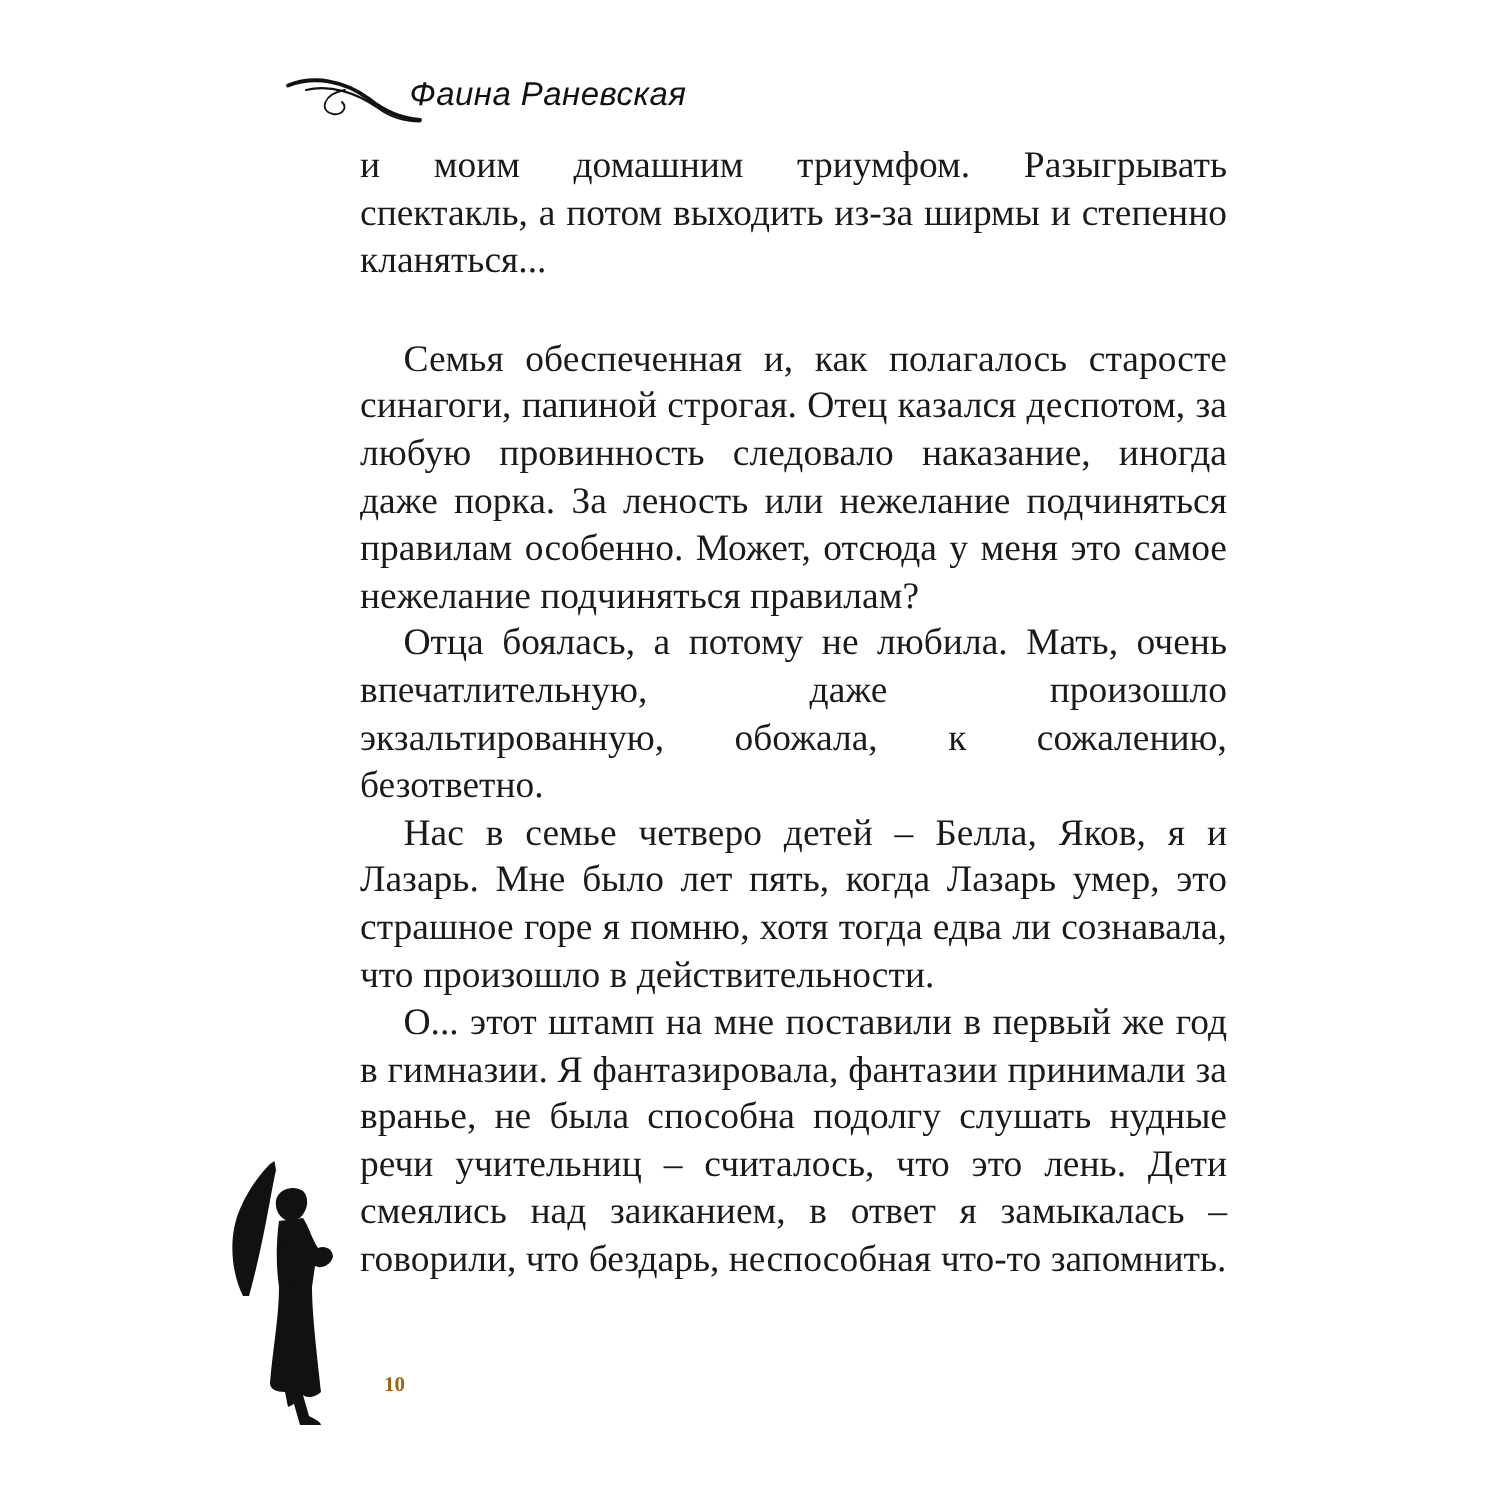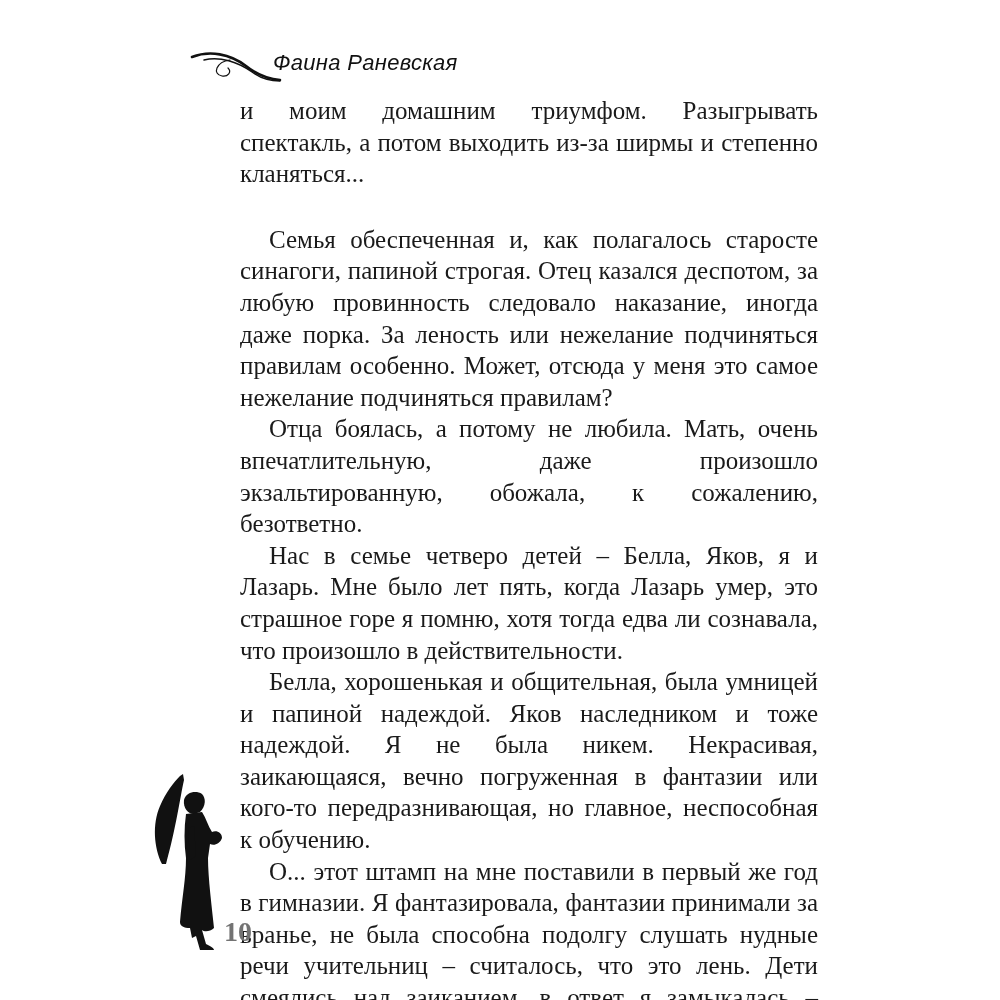--- a/index.html
+++ b/index.html
@@ -68,26 +68,26 @@
     }
     .silhouette {
       position: absolute;
       left: 150px;
       top: 768px;
       width: 80px;
       height: 184px;
     }
     .page-number {
       position: absolute;
-      left: 224px;
+      left: 256px;
       top: 916px;
       font-weight: bold;
-      font-size: 28px;
+      font-size: 14px;
       font-family: "Liberation Serif", "DejaVu Serif", serif;
-      color: #737373;
+      color: #a16207;
     }
   </style>
 </head>
 <body>
 
 <div class="page">
 
   <div class="running-head">
     <svg class="flourish" viewBox="0 0 92 36" xmlns="http://www.w3.org/2000/svg">
       <path d="M2 9 C 20 2, 40 6, 56 18 C 66 26, 76 31, 90 32" fill="none" stroke="#111" stroke-width="2.6" stroke-linecap="round"></path>
@@ -96,21 +96,20 @@
     </svg>
     <span class="head-title">Фаина Раневская</span>
   </div>
 
   <div class="text-block">
     <p class="para no-indent">и моим домашним триумфом. Разыгрывать спектакль, а потом выходить из-за ширмы и степенно кланяться...</p>
     <div class="section-gap"></div>
     <p class="para">Семья обеспеченная и, как полагалось старосте синагоги, папиной строгая. Отец казался деспотом, за любую провинность следовало наказание, иногда даже порка. За леность или нежелание подчиняться правилам особенно. Может, отсюда у меня это самое нежелание подчиняться правилам?</p>
     <p class="para">Отца боялась, а потому не любила. Мать, очень впечатлительную, даже произошло экзальтированную, обожала, к сожалению, безответно.</p>
     <p class="para">Нас в семье четверо детей – Белла, Яков, я и Лазарь. Мне было лет пять, когда Лазарь умер, это страшное горе я помню, хотя тогда едва ли сознавала, что произошло в действительности.</p>
-    <p class="para">Белла, хорошенькая и общительная, была умницей и папиной надеждой. Яков наследником и тоже надеждой. Я не была никем. Некрасивая, заикающаяся, вечно погруженная в фантазии или кого-то передразнивающая, но главное, неспособная к обучению.</p>
     <p class="para">О... этот штамп на мне поставили в первый же год в гимназии. Я фантазировала, фантазии принимали за вранье, не была способна подолгу слушать нудные речи учительниц – считалось, что это лень. Дети смеялись над заиканием, в ответ я замыкалась – говорили, что бездарь, неспособная что-то запомнить.</p>
   </div>
 
   <svg class="silhouette" viewBox="0 0 80 184" xmlns="http://www.w3.org/2000/svg">
 
     <path d="M30 8 L33 6 L34 12 C 30 30, 26 60, 16 96 L 12 96 C 4 80, 2 56, 10 38 C 16 24, 24 14, 30 8 Z" fill="#111"></path>
 
     <path d="M34 32 C 36 24, 46 22, 52 26 C 56 30, 56 38, 50 44 L 44 46 C 38 46, 33 40, 34 32 Z" fill="#111"></path>
 
     <path d="M36 46 L 52 44 C 56 50, 58 58, 62 64 C 66 62, 72 64, 72 70 C 70 76, 64 78, 60 76 L 58 90 C 58 110, 62 140, 64 160 C 60 164, 54 164, 52 162 L 56 176 C 60 178, 64 180, 64 182 L 50 182 L 46 168 L 42 170 L 40 160 C 34 160, 30 158, 30 154 C 32 130, 36 110, 36 90 C 34 76, 34 60, 36 46 Z" fill="#111"></path>

